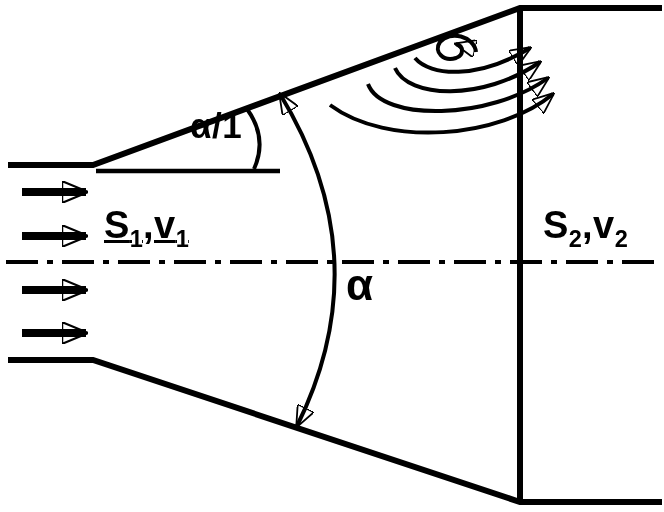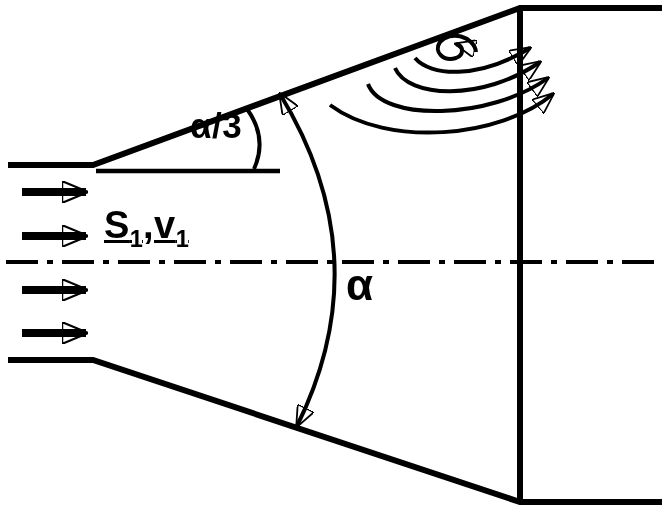--- a/index.html
+++ b/index.html
@@ -65,18 +65,21 @@
       <path d="M 395 68 C 408 98 482 102 540 62" stroke-width="4" marker-end="url(#ah)"></path>
       <path d="M 368 84 C 382 122 490 120 548 78" stroke-width="4" marker-end="url(#ah)"></path>
       <path d="M 330 105 C 388 148 500 138 553 94" stroke-width="4" marker-end="url(#ah)"></path>
     </g>
   </svg>
 
   <div class="diag-label" id="inlet-label">
     <span>S</span><sub>1</sub><span>,v</span><sub>1</sub>
   </div>
 
+  <div class="diag-label" id="outlet-label">
+    <span>S</span><sub>2</sub><span>,v</span><sub>2</sub>
+  </div>
 
-  <div class="diag-label" id="half-angle-label">α/3</div>
+  <div class="diag-label" id="half-angle-label">α/1</div>
 
   <div class="diag-label" id="full-angle-label">α</div>
 
 </div>
 
 </body></html>

